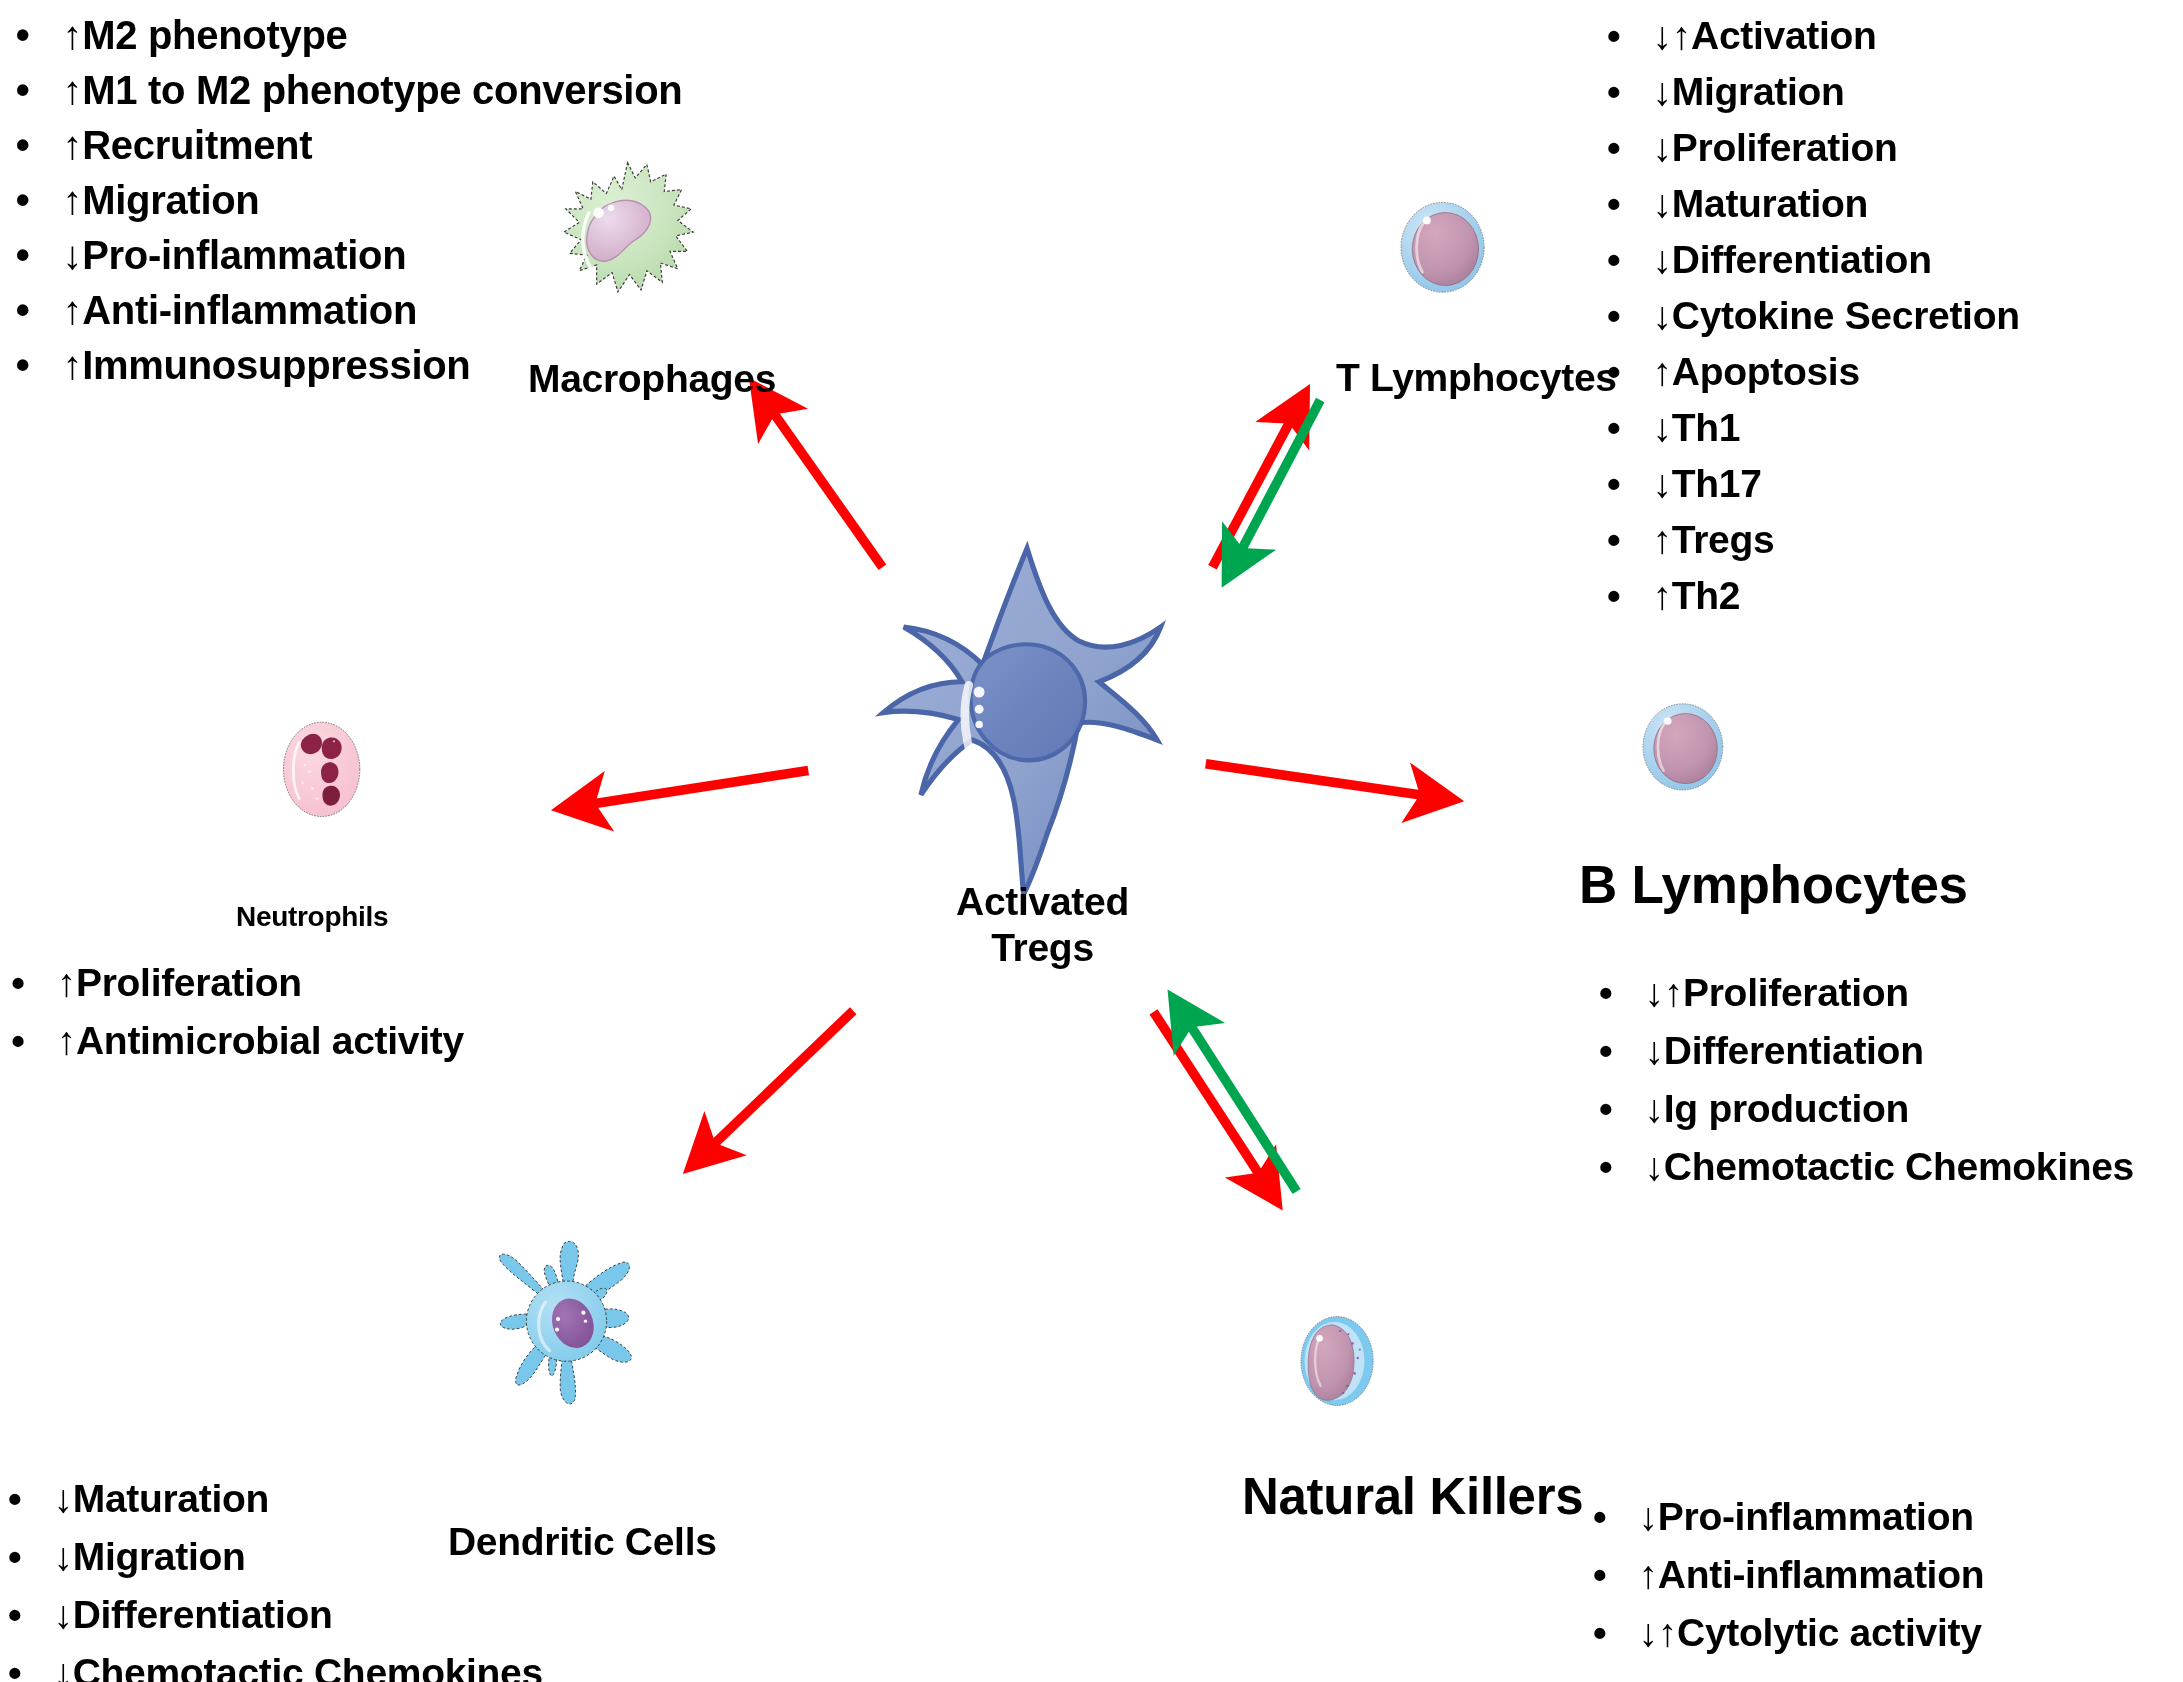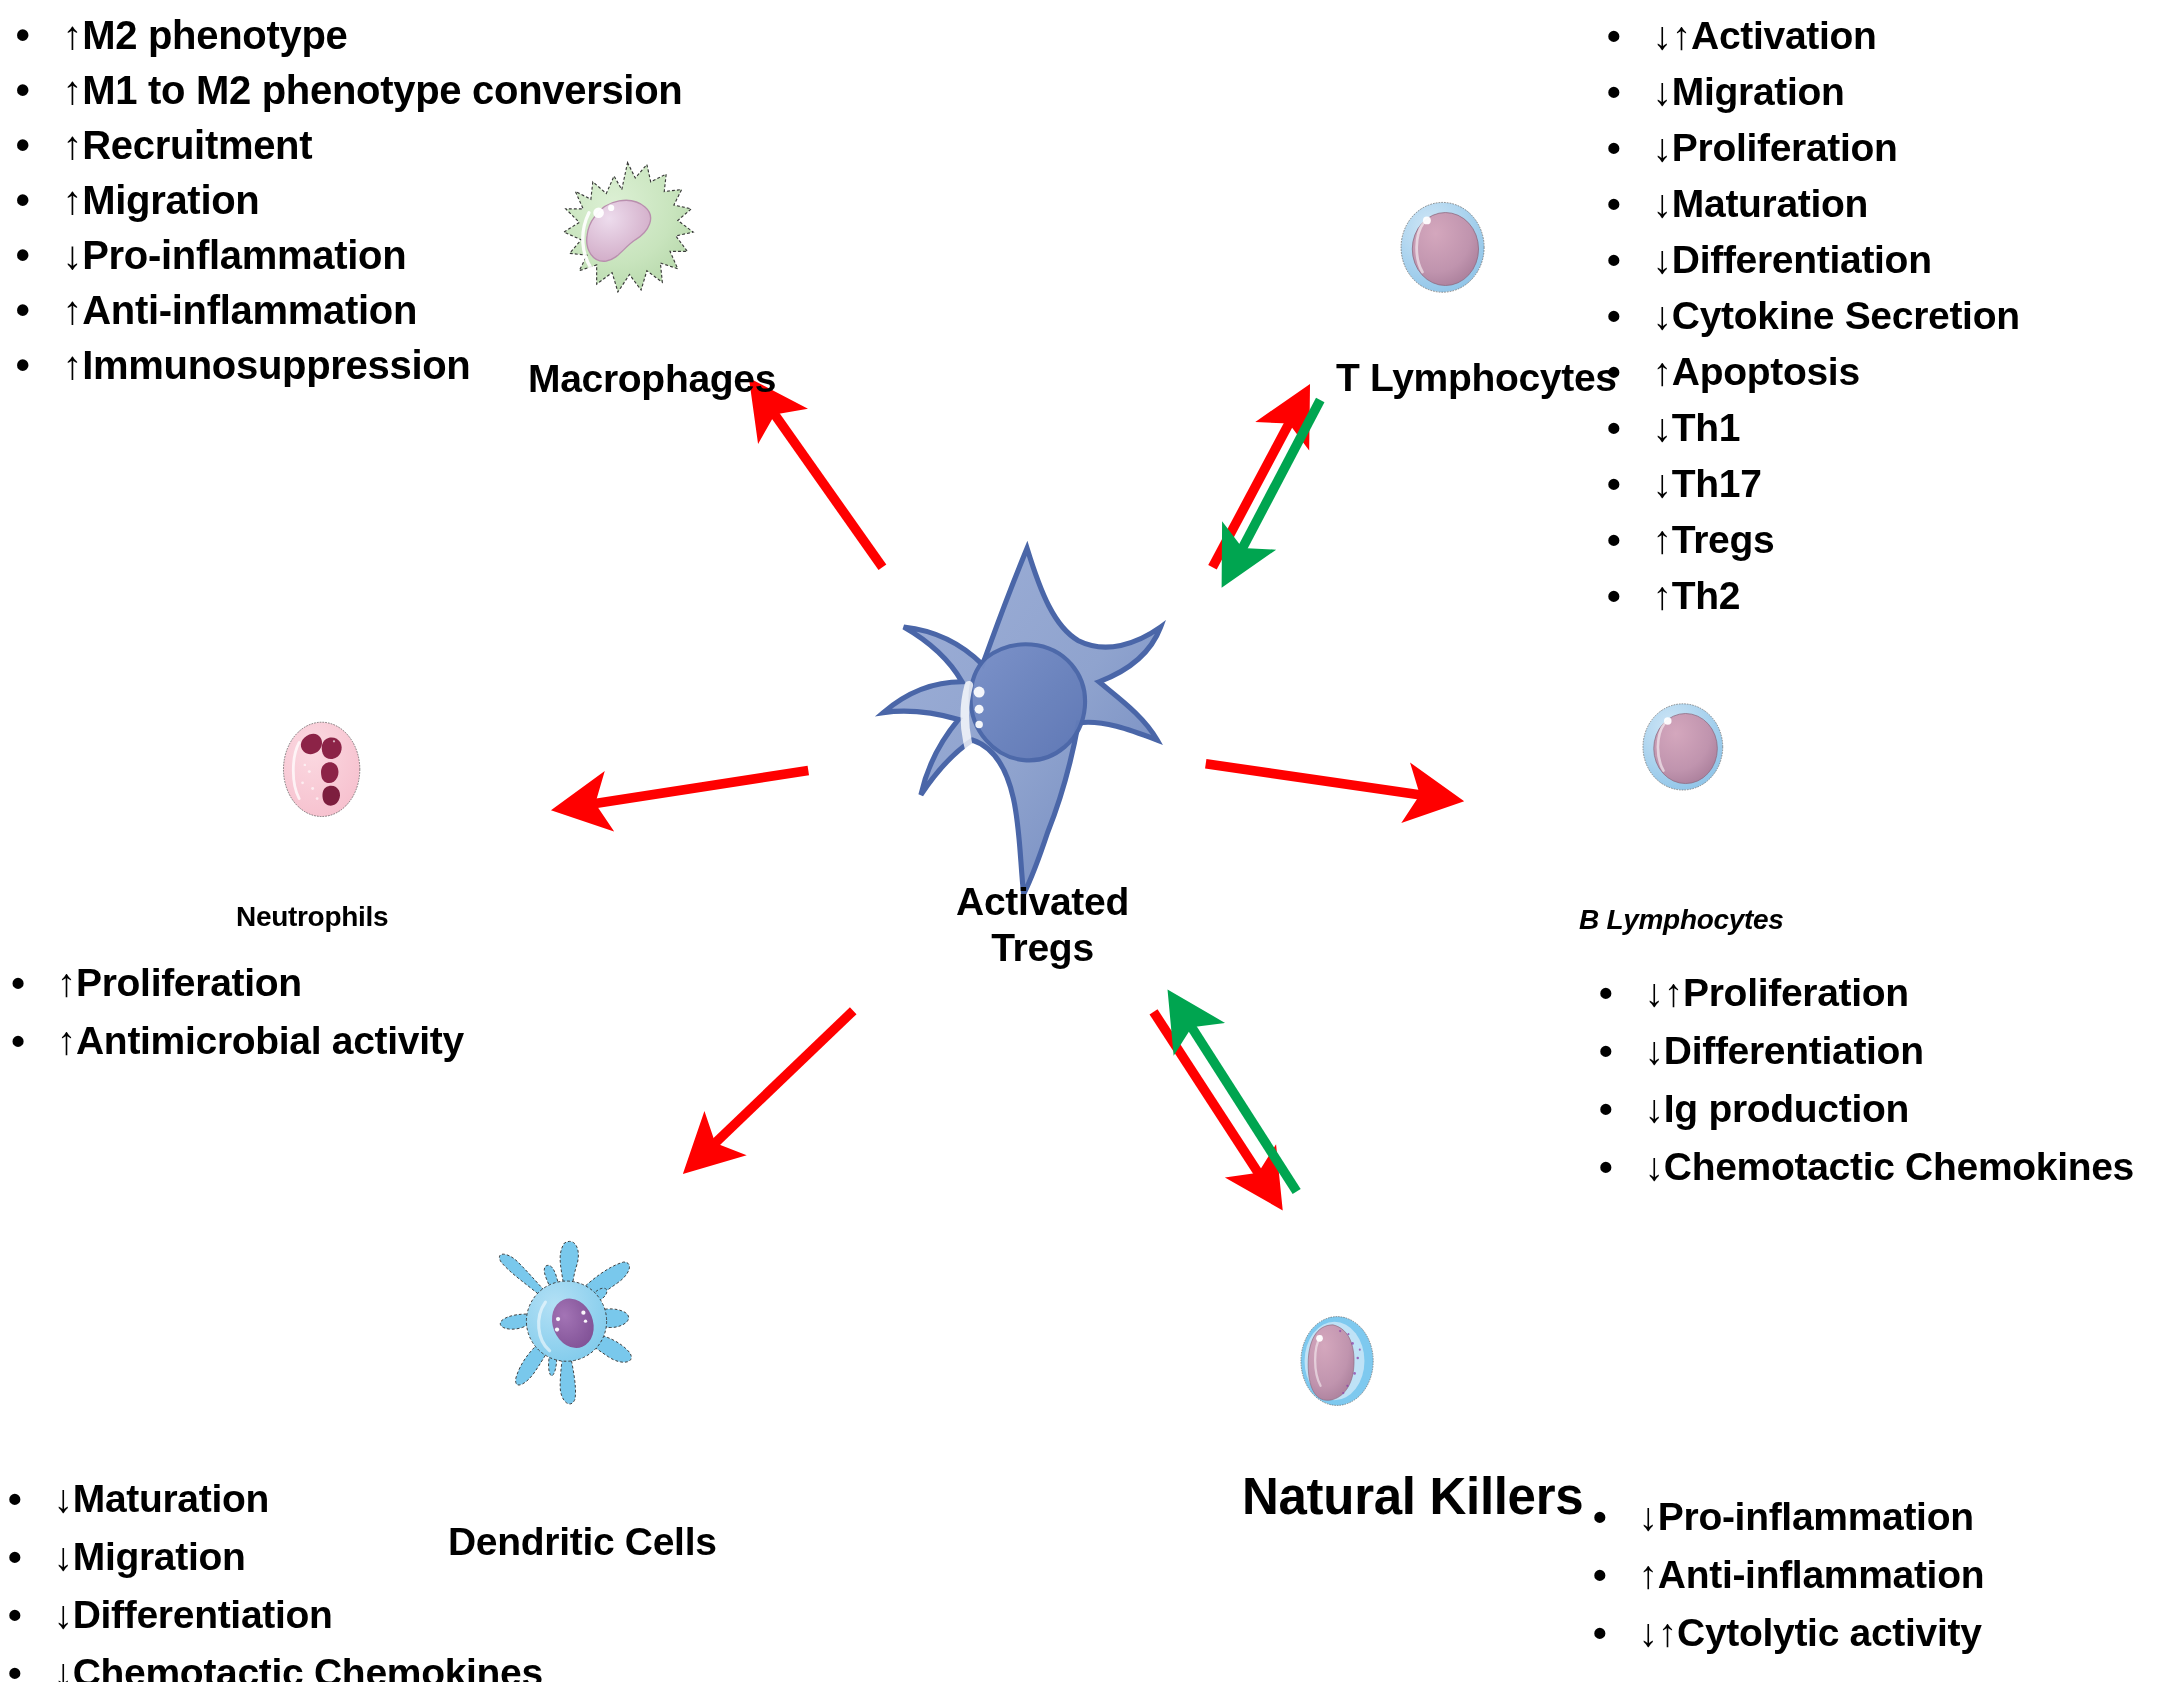--- a/index.html
+++ b/index.html
@@ -363,21 +363,21 @@
       <li>
         <span class="dot">•</span>
         <span class="gap" style="width: 0.55em;">&nbsp;</span>
         <span class="arr">↑</span>
         <span class="txt">Th2</span>
       </li>
     </ul>
 
   <div class="celllabel" style="left:1336px; top:331px; font-size:39px;">T Lymphocytes</div>
 
-  <div class="celllabel" style="left:1579px; top:879px; font-size:28px;font-style:italic;">B Lymphocytes</div>
+  <div class="celllabel" style="left:1579px; top:830px; font-size:53px;">B Lymphocytes</div>
 
   <ul class="bl" id="list-b-lymphocytes" style="left:1599px; top:964px; font-size:39px; line-height:58px;">
       <li>
         <span class="dot">•</span>
         <span class="gap" style="width: 0.55em;">&nbsp;</span>
         <span class="arr">↓↑</span>
         <span class="txt">Proliferation</span>
       </li>
       <li>
         <span class="dot">•</span>

